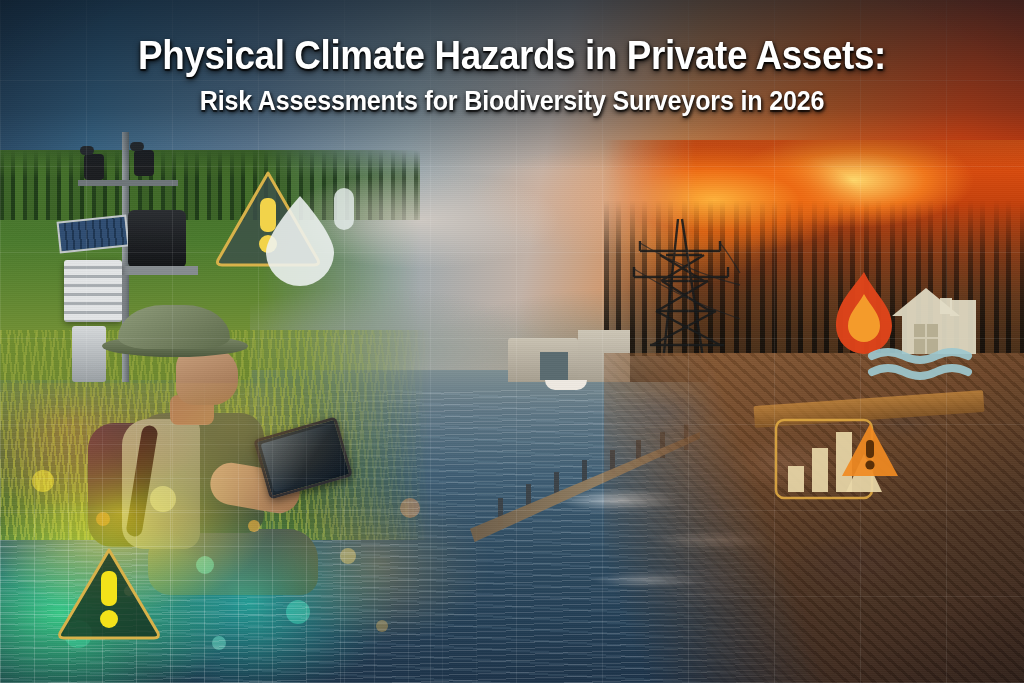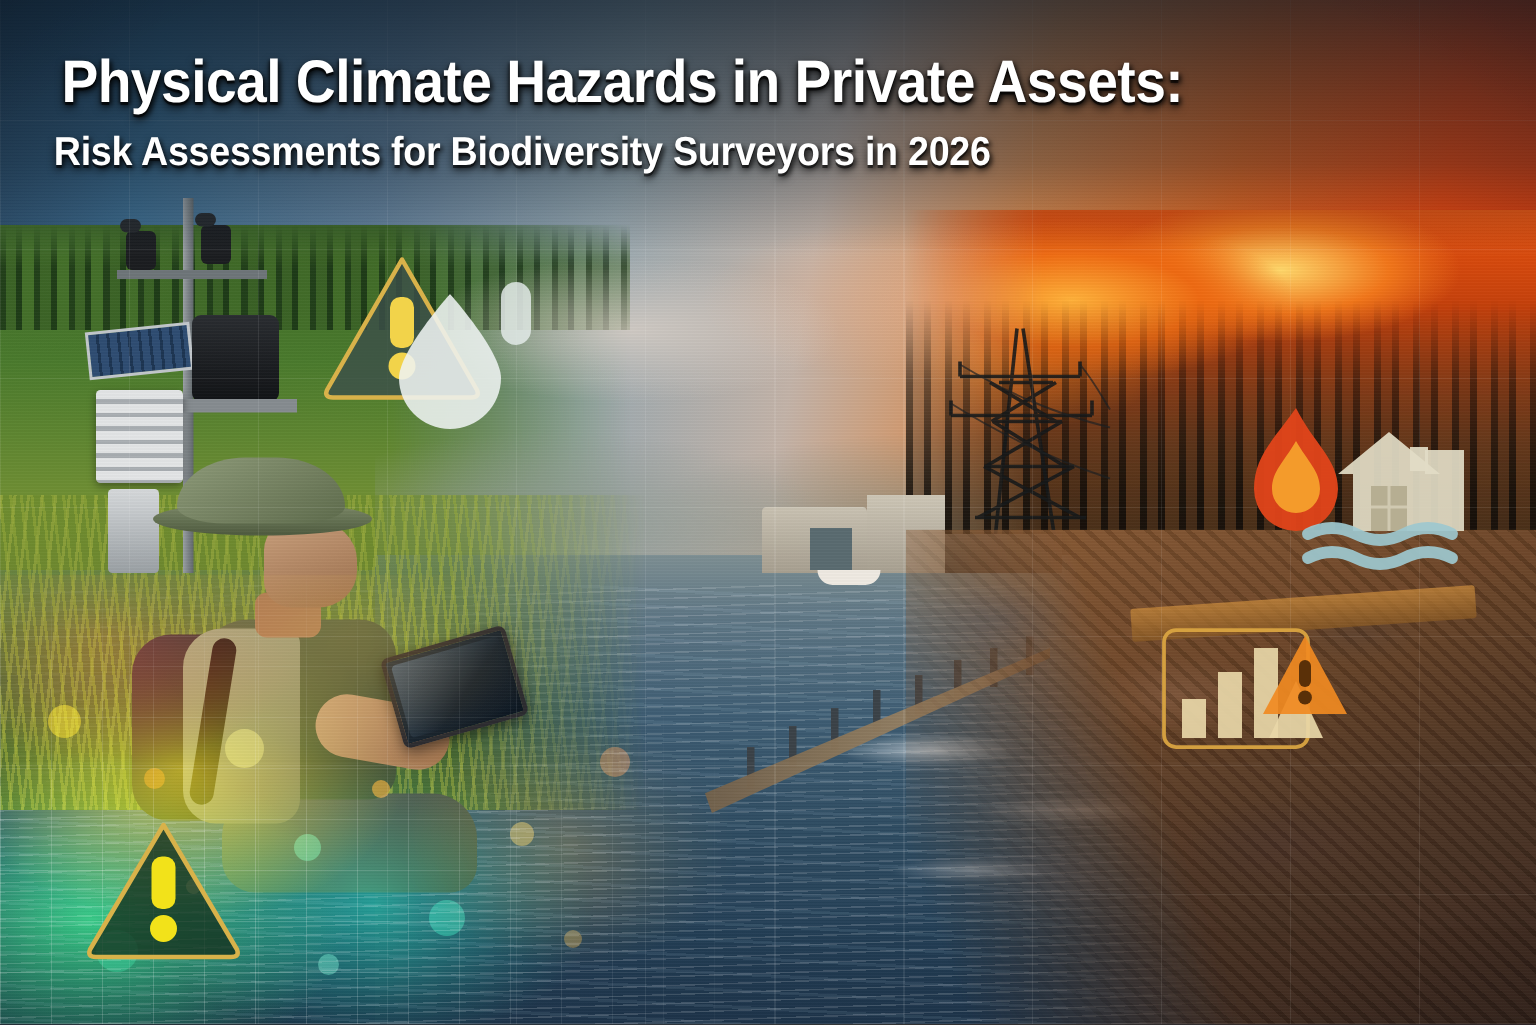--- a/index.html
+++ b/index.html
@@ -312,21 +312,21 @@
     background-image:
       repeating-linear-gradient(0deg, rgba(255,255,255,.022) 0 1px, rgba(0,0,0,.022) 1px 2px);
     opacity:.9;
   }
   .vignette {
     background:radial-gradient(ellipse 120% 110% at 50% 48%, rgba(0,0,0,0) 52%, rgba(0,0,0,.42) 100%);
   }
 
   
   .titlewrap {
-    position:absolute; left:0; right:0; top:34px; text-align:left; z-index:40;
+    position:absolute; left:0; right:0; top:34px; text-align:center; z-index:40;
   }
   .title {
     font-family:"Liberation Sans", sans-serif;
     font-weight:700; font-size:40px; line-height:1.06;
     color:#ffffff; letter-spacing:-.4px;
     transform:scaleX(.92); transform-origin:center;
     text-shadow:
       0 2px 0 rgba(0,0,0,.55), 0 3px 7px rgba(0,0,0,.75),
       2px 2px 3px rgba(0,0,0,.6), -1px 1px 2px rgba(0,0,0,.5);
   }

